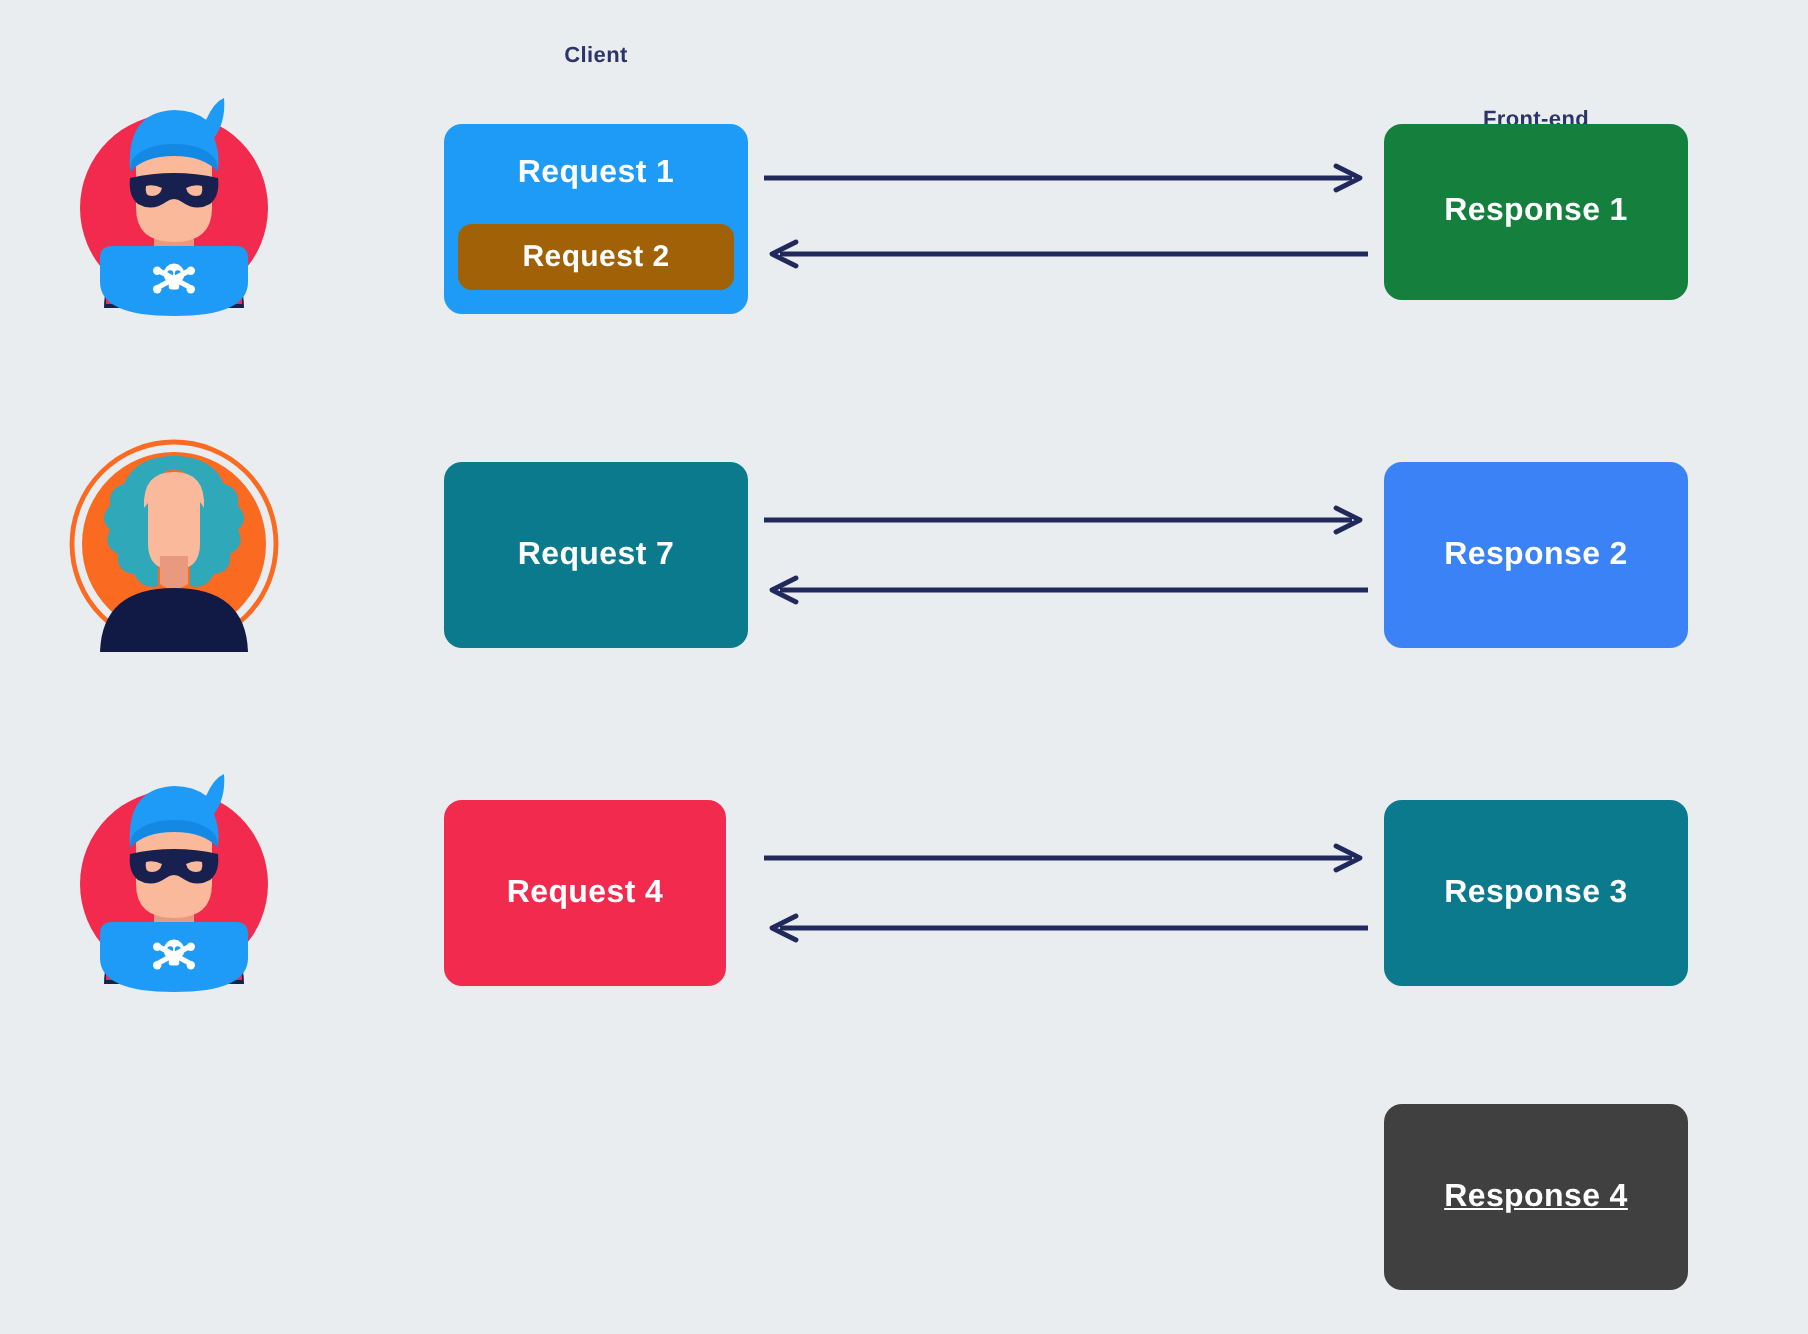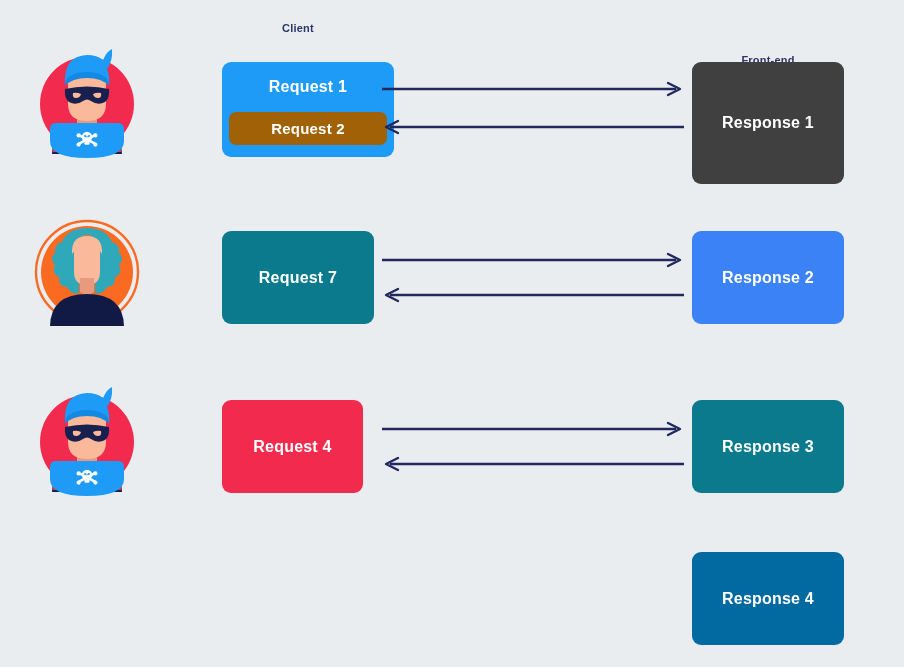--- a/index.html
+++ b/index.html
@@ -126,40 +126,40 @@
         <rect x="-9.5" y="-1.8" width="19" height="2.6" rx="1.3" transform="rotate(28)"></rect>
         <rect x="-9.5" y="-1.8" width="19" height="2.6" rx="1.3" transform="rotate(-28)"></rect>
         <circle cx="-8.4" cy="-4.6" r="2.1"></circle>
         <circle cx="8.4" cy="-4.6" r="2.1"></circle>
         <circle cx="-8.4" cy="4.6" r="2.1"></circle>
         <circle cx="8.4" cy="4.6" r="2.1"></circle>
       </g>
     </svg>
   </div>
 
-  <div class="msg-box stacked" style="left:222px; top:62px; width:172px; height:95px; background:#1d9bf6;">
+  <div class="msg-box stacked" style="left:222px; top:62px; width:152px; height:95px; background:#1d9bf6;">
     <span>Request 1</span>
     <span class="inner-box" style="background:#a16207;">Request 2</span>
   </div>
 
   <div class="arrow" style="left:382px; top:82px; width:302px;">
     <svg width="302" height="14" viewBox="0 0 302 14">
       <line x1="0" y1="7" x2="294" y2="7" stroke="#21295c" stroke-width="2.4"></line>
       <polyline points="286,1 298,7 286,13" fill="none" stroke="#21295c" stroke-width="2.4" stroke-linecap="round" stroke-linejoin="round"></polyline>
     </svg>
   </div>
 
   <div class="arrow" style="left:382px; top:120px; width:302px;">
     <svg width="302" height="14" viewBox="0 0 302 14">
       <line x1="8" y1="7" x2="302" y2="7" stroke="#21295c" stroke-width="2.4"></line>
       <polyline points="16,1 4,7 16,13" fill="none" stroke="#21295c" stroke-width="2.4" stroke-linecap="round" stroke-linejoin="round"></polyline>
     </svg>
   </div>
 
-  <div class="msg-box" style="left:692px; top:62px; width:152px; height:122px; background:#404040;">
+  <div class="msg-box" style="left:692px; top:62px; width:152px; height:88px; background:#15803d;">
     <span>Response 1</span>
   </div>
 
   <div class="avatar" style="left:32px; top:214px;">
     <svg width="110" height="115" viewBox="0 0 110 115">
 
       <circle cx="55" cy="58" r="51" fill="none" stroke="#fb6a21" stroke-width="2.4"></circle>
 
       <circle cx="55" cy="58" r="46" fill="#fb6a21"></circle>
 
@@ -245,17 +245,17 @@
     <svg width="302" height="14" viewBox="0 0 302 14">
       <line x1="8" y1="7" x2="302" y2="7" stroke="#21295c" stroke-width="2.4"></line>
       <polyline points="16,1 4,7 16,13" fill="none" stroke="#21295c" stroke-width="2.4" stroke-linecap="round" stroke-linejoin="round"></polyline>
     </svg>
   </div>
 
   <div class="msg-box" style="left:692px; top:400px; width:152px; height:93px; background:#0a7a8c;">
     <span>Response 3</span>
   </div>
 
-  <div class="msg-box" style="left:692px; top:552px; width:152px; height:93px; background:#0369a1;">
+  <div class="msg-box" style="left:692px; top:552px; width:152px; height:93px; background:#404040;text-decoration:underline;">
     <span>Response 4</span>
   </div>
 
 </div>
 
 </body></html>

